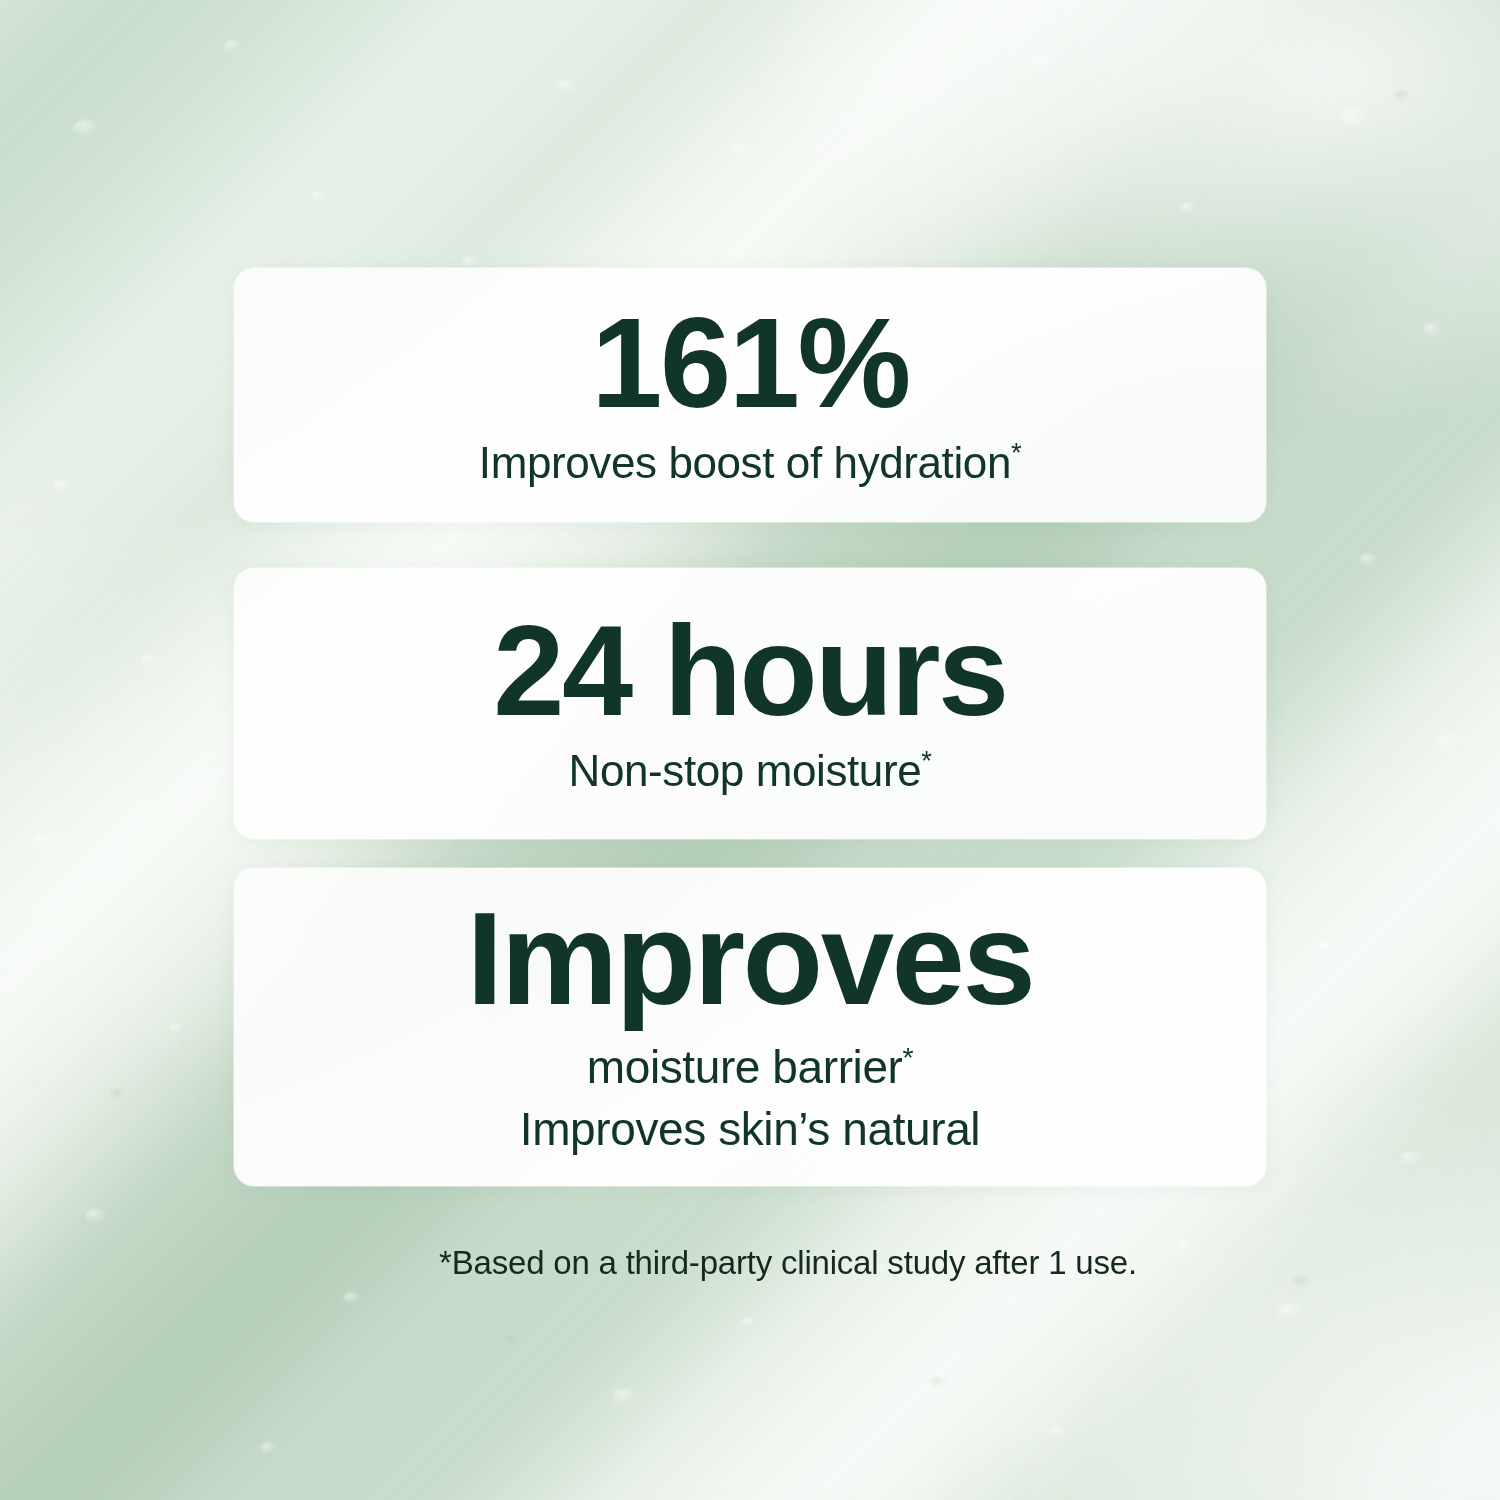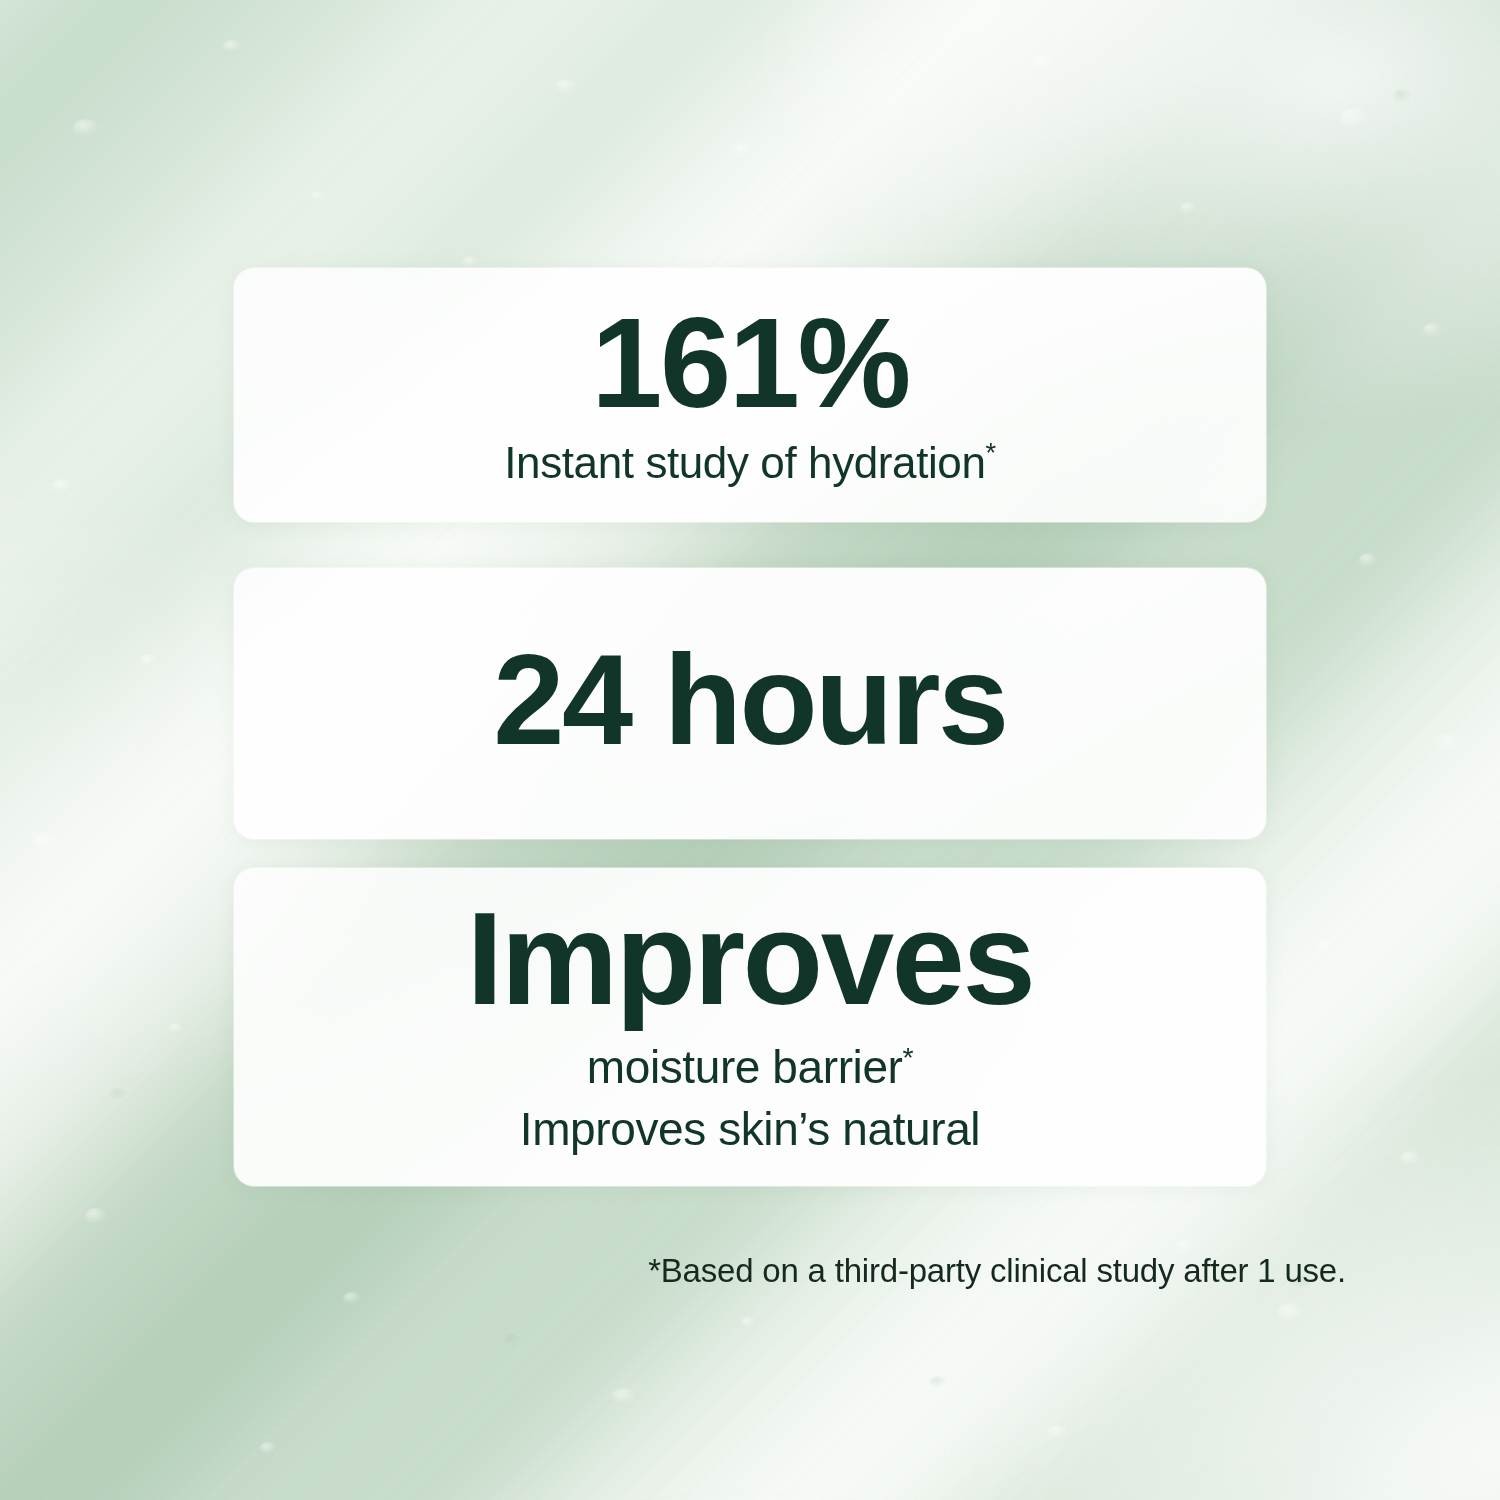--- a/index.html
+++ b/index.html
@@ -160,22 +160,22 @@
 
   #footnote {
     position: absolute;
     left: 234px;
     top: 1240px;
     width: 1100px;
     font-size: 33px;
     font-weight: 400;
     letter-spacing: -0.2px;
     color: #15291f;
-    text-align: right;
-    margin: 12px;
+    text-align: center;
+    margin: 4px;
   }
 </style>
 </head>
 <body>
 
 <div id="stage">
 
   <div class="bg-base"></div>
   <div class="bg-bands"></div>
   <div class="bg-shade"></div>
@@ -232,26 +232,29 @@
         <ellipse cx="938" cy="1382" rx="9" ry="6"></ellipse>
       </g>
     </svg>
   </div>
 
   <div id="content">
 
     <div class="card" id="card-1">
       <div class="headline">161%</div>
       <div class="subline">
-        <span>Instant study of hydration</span><span class="sup-star">*</span>
+        <span>Improves boost of hydration</span><span class="sup-star">*</span>
       </div>
     </div>
 
     <div class="card" id="card-2">
       <div class="headline">24 hours</div>
+      <div class="subline">
+        <span>Non-stop moisture</span><span class="sup-star">*</span>
+      </div>
     </div>
 
     <div class="card" id="card-3">
       <div class="headline">Improves</div>
       <div class="subline">
         <div>
           <span>moisture barrier</span><span class="sup-star">*</span>
         </div>
         <div>Improves skin’s natural</div>
       </div>

